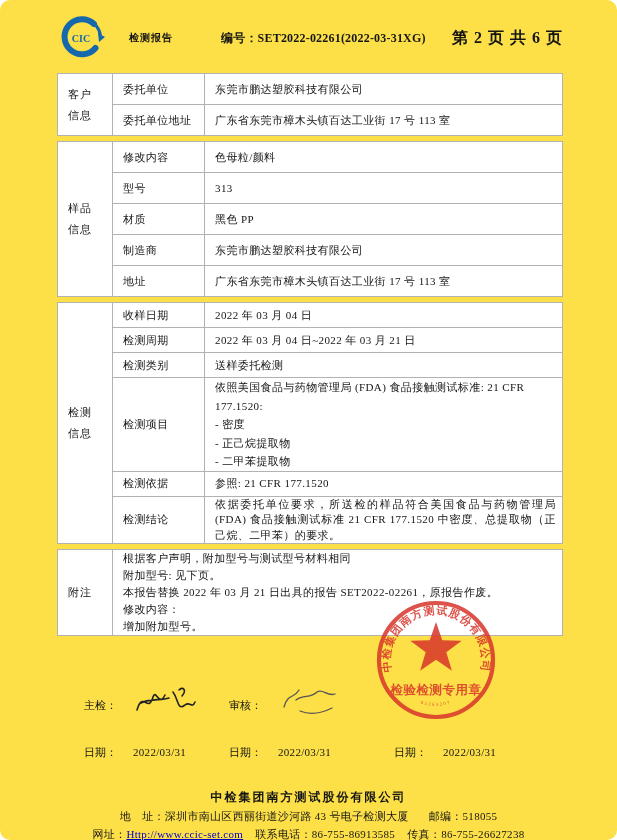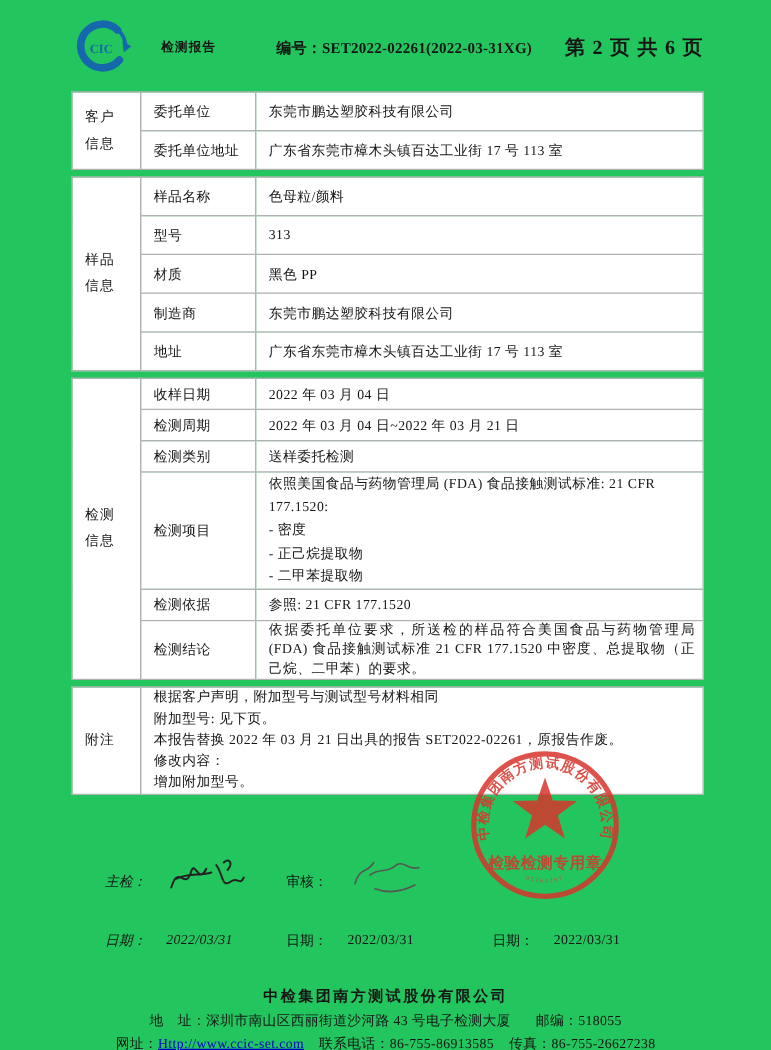--- a/index.html
+++ b/index.html
@@ -1,17 +1,17 @@
 <!DOCTYPE html>
 <html><head>
 <meta charset="utf-8">
 <style>
   html,body { margin:0; padding:0; background:#ffffff; }
   body { width:617px; height:840px; font-family:"Liberation Serif","DejaVu Serif",serif; color:#151515; }
-  .page { position:relative; width:617px; height:840px; overflow:hidden; background:#22c55e; }
+  .page { position:relative; width:617px; height:840px; overflow:hidden; background:#fde047;border-radius:10px; }
 
   
   .header { position:absolute; top:14px; left:57px; width:506px; height:48px; display:flex; align-items:center; }
   .logo { width:48px; height:44px; flex:0 0 auto; }
   .hdr-title { font-size:10px; font-weight:bold; letter-spacing:1px; margin-left:24px; }
   .hdr-no { font-size:12px; font-weight:bold; margin-left:48px; letter-spacing:0.2px; }
   .hdr-page { font-size:16px; font-weight:bold; margin-left:auto; letter-spacing:1px; }
 
   
   .content { position:absolute; top:73px; left:57px; width:506px; }
@@ -23,21 +23,21 @@
   tr.h93 { height:93px; } tr.h46 { height:46px; } tr.h86 { height:86px; }
   td.multi { vertical-align:top; padding-top:5px; padding-bottom:4px; line-height:18.5px; }
   td.para { line-height:15.5px; padding-top:5px; padding-bottom:5px; padding-right:8px; text-align:justify; }
   td.notes { vertical-align:top; padding:5px 10px 4px 12px; line-height:17px; }
 
   
   .sig-area { position:absolute; left:57px; top:683px; width:506px; font-size:11px; }
   .sig-grid { display:grid; grid-template-columns:158px 145px 203px; align-items:center; }
   .sig-cell { display:flex; align-items:center; height:44px; }
   .sig-cell .lab { flex:0 0 auto; }
-  .p1 { padding-left:27px;font-style:italic; } .p2 { padding-left:14px; } .p3 { padding-left:34px; }
+  .p1 { padding-left:27px; } .p2 { padding-left:14px; } .p3 { padding-left:34px; }
   .sig-svg { margin-left:14px; margin-top:-6px; }
   .date-grid { display:grid; grid-template-columns:158px 145px 203px; margin-top:14px; }
   .date-cell { display:flex; align-items:center; height:22px; }
   .date-cell .dval { margin-left:16px; letter-spacing:0.3px; }
 
   
   .stamp { position:absolute; left:374px; top:598px; width:124px; height:124px; opacity:0.85; z-index:5; pointer-events:none; }
   .stamp-co { font-size:11px; font-weight:bold; fill:#d8352b; letter-spacing:1px; }
   .stamp-title { font-size:12.5px; font-weight:bold; fill:#d8352b; letter-spacing:0.5px; }
   .stamp-serial { font-size:4.6px; fill:#d8352b; letter-spacing:1.6px; }
@@ -94,21 +94,21 @@
           <col style="width:55px">
           <col style="width:92px">
           <col>
         </colgroup>
       <tbody>
           <tr class="h31">
         <td class="seclbl" rowspan="5">
           <div>样品</div>
           <div>信息</div>
         </td>
-        <td>样品名称</td>
+        <td>修改内容</td>
         <td class="val">色母粒/颜料</td>
       </tr>
       <tr class="h31">
         <td>型号</td>
         <td class="val">313</td>
       </tr>
       <tr class="h31">
         <td>材质</td>
         <td class="val">黑色 PP</td>
       </tr>

